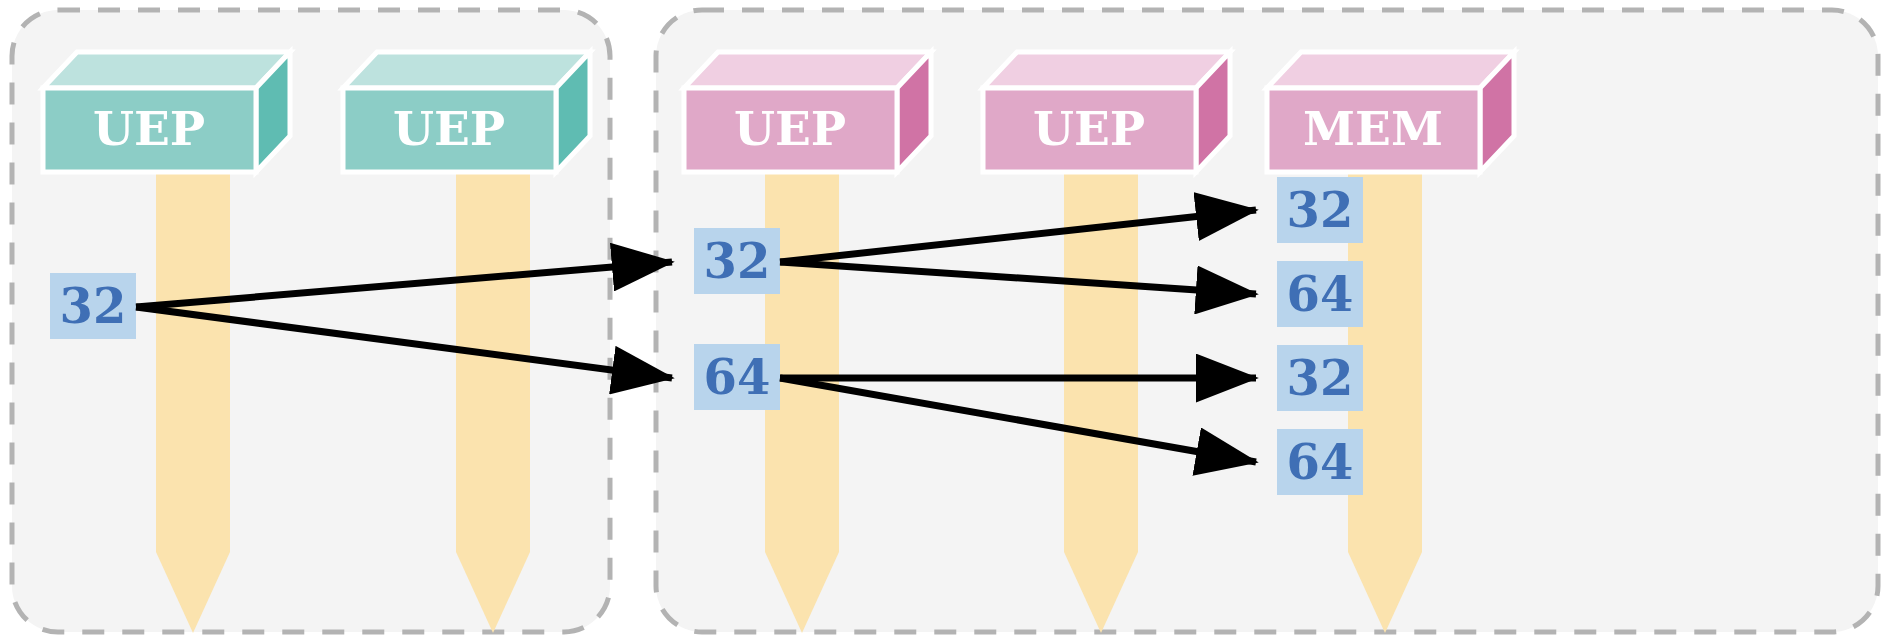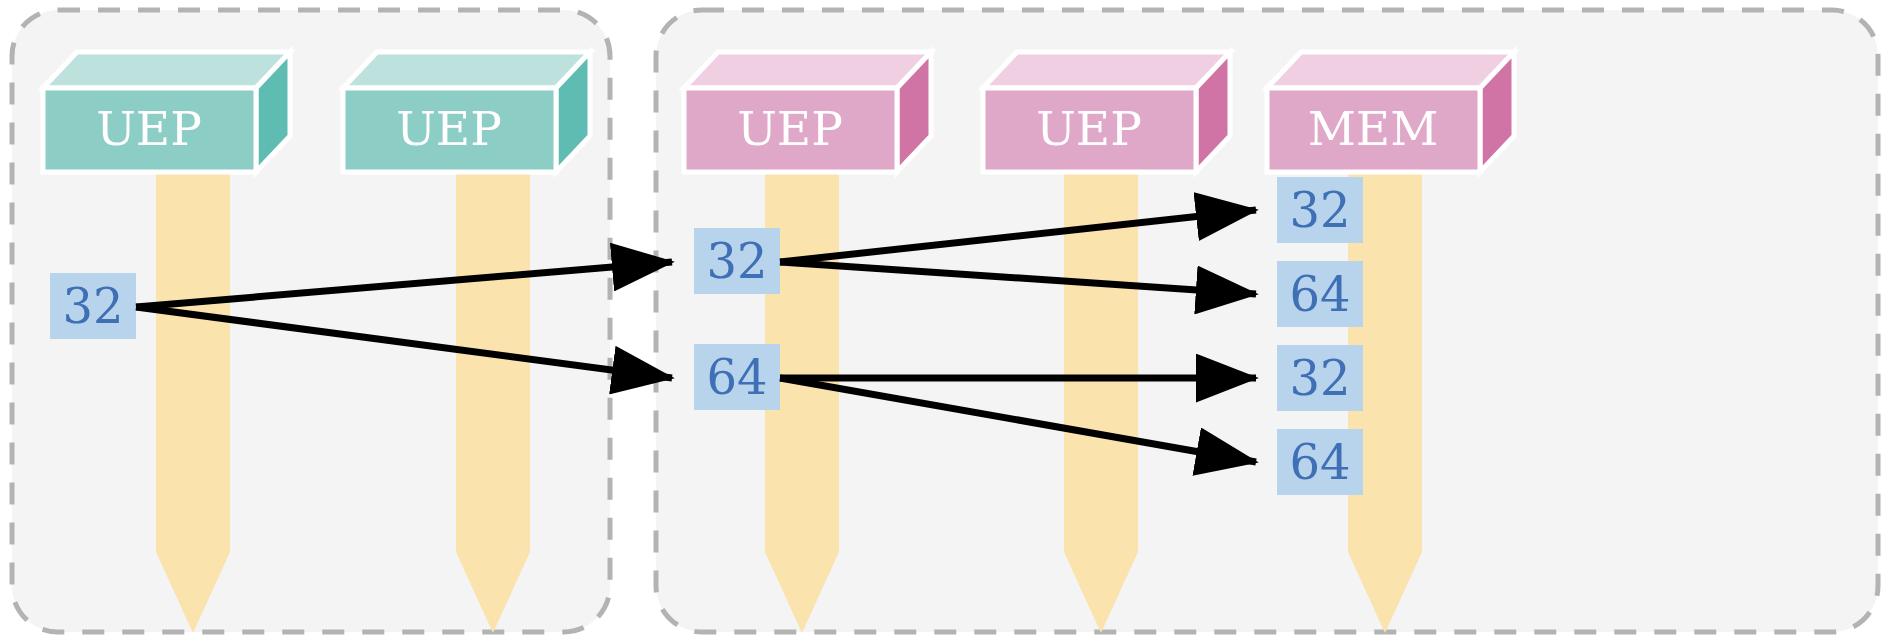--- a/index.html
+++ b/index.html
@@ -1,18 +1,18 @@
 <!DOCTYPE html>
 <html><head>
 <meta charset="utf-8">
 <style>
   html,body{margin:0;padding:0;background:#ffffff;}
   body{width:1890px;height:642px;overflow:hidden;
        font-family:"DejaVu Serif","Liberation Serif",serif;}
-  #stage{position:relative;width:1706px;height:642px;}
+  #stage{position:relative;width:1706px;height:642px;font-weight:bold;}
   #stage svg{position:absolute;left:0;top:0;}
 </style>
 </head>
 <body>
 
 <div id="stage">
 <svg width="1890" height="642" viewBox="0 0 1890 642" xmlns="http://www.w3.org/2000/svg">
 
   <defs>
     <marker id="arrowhead" markerWidth="9" markerHeight="7" refX="8.6" refY="3.5" orient="auto" markerUnits="strokeWidth">

